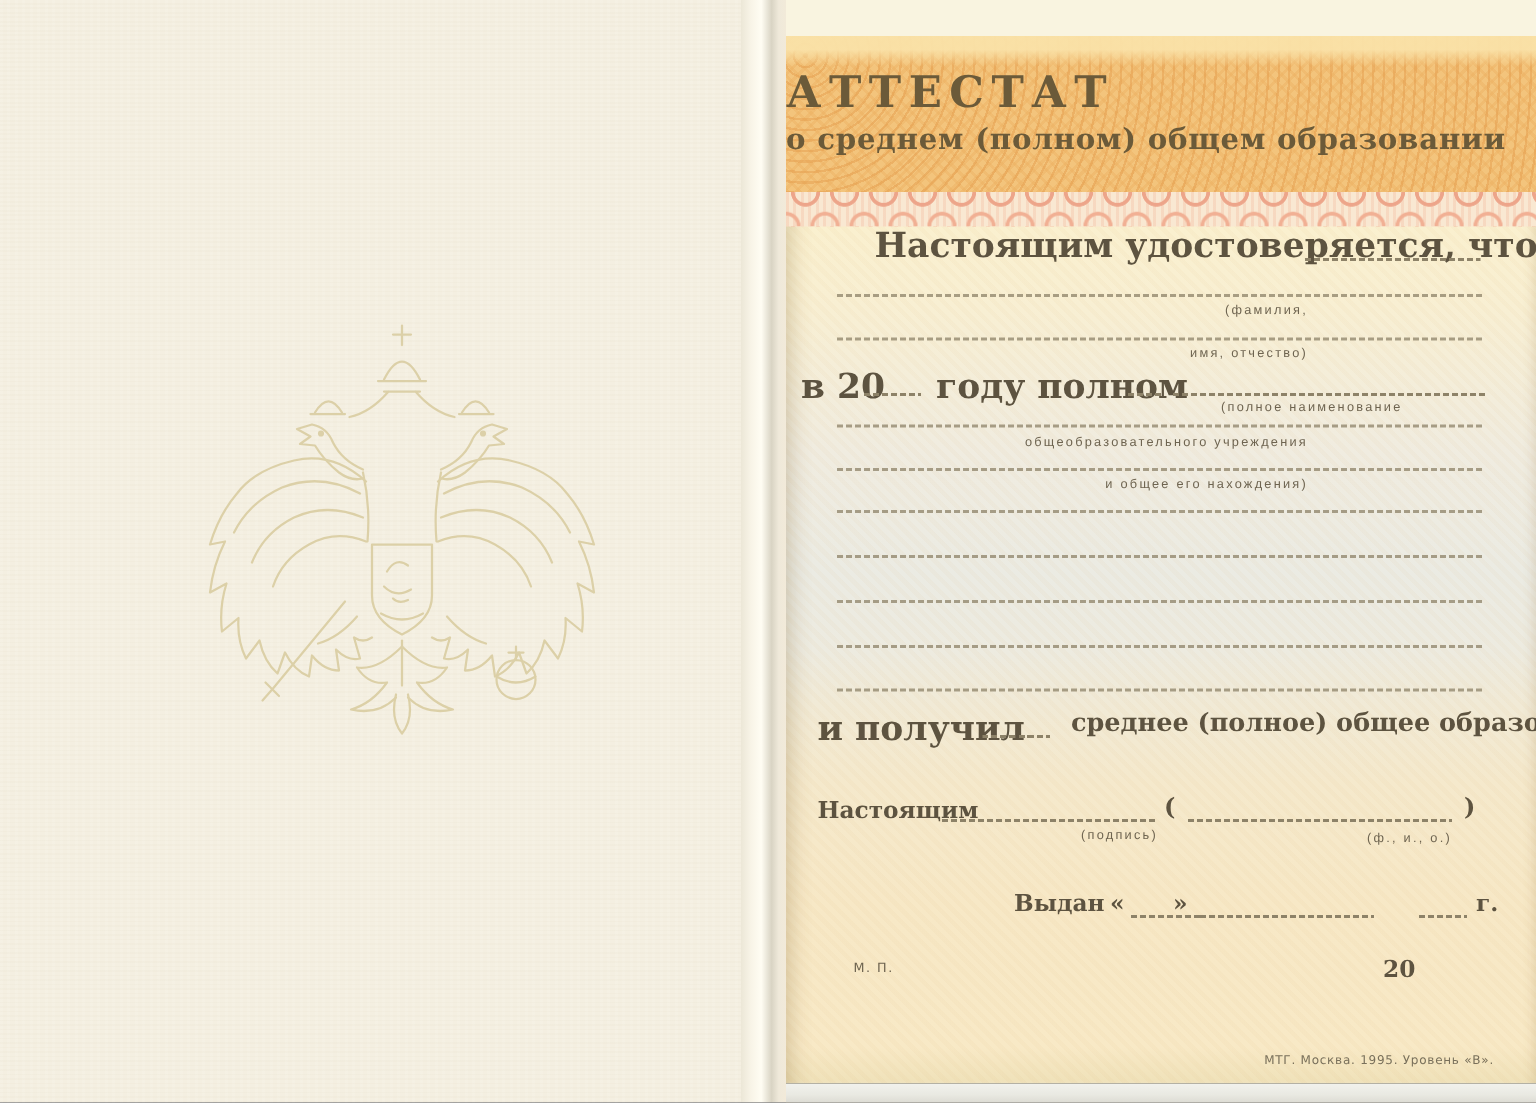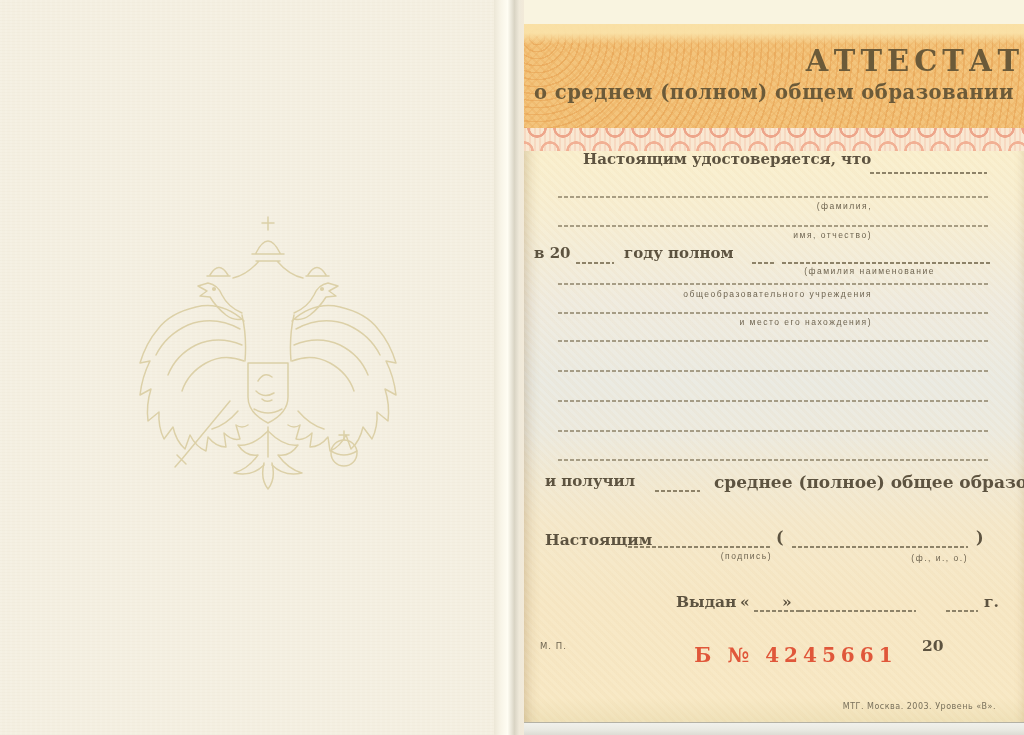--- a/index.html
+++ b/index.html
@@ -32,32 +32,32 @@
   .band-lace{position:absolute;left:0;top:128px;width:100%;height:23px;
     background-color:#f9e8d2;
     background-image:
       radial-gradient(circle at 50% 0px, rgba(0,0,0,0) 7px, #eda58a 7.5px, #eda58a 9.5px, rgba(0,0,0,0) 10px),
       radial-gradient(circle at 50% 100%, rgba(0,0,0,0) 7px, #f1b094 7.5px, #f1b094 9.5px, rgba(0,0,0,0) 10px),
       repeating-linear-gradient(90deg, rgba(240,170,140,.25) 0 2px, rgba(0,0,0,0) 2px 5px);
     background-size:26px 23px,26px 23px,auto;background-position:0 0,13px 0,0 0;}
   .bottom-edge{position:absolute;left:0;top:722px;width:100%;height:13px;
     background:linear-gradient(180deg,#b4b1a4 0 1px,#f1f1ec 1px,#e9e9e2 60%,#dddcd4 100%);}
   
-  .cert-title{position:absolute;left:0;top:44px;width:100%;text-align:right;
+  .cert-title{position:absolute;left:0;top:44px;width:100%;text-align:left;
     font-size:29px;font-weight:bold;letter-spacing:5px;color:#6b5a39;}
-  .cert-subtitle{position:absolute;left:0;top:81px;width:100%;text-align:center;
+  .cert-subtitle{position:absolute;left:0;top:81px;width:100%;text-align:left;
     font-size:19.5px;font-weight:bold;letter-spacing:.5px;color:#6b5a39;}
   
-  .t{position:absolute;font-weight:bold;font-size:15px;white-space:nowrap;}
+  .t{position:absolute;font-weight:bold;font-size:23px;white-space:nowrap;}
   .cap{position:absolute;font-family:Liberation Sans, sans-serif;
     font-size:8.5px;letter-spacing:1.5px;color:#6e6450;text-align:right;white-space:nowrap;}
   .rline,.dash{position:absolute;height:2px;
     background:repeating-linear-gradient(90deg,#8d8268 0 4px, rgba(0,0,0,0) 4px 6px);}
   .rline{opacity:.75;}
-  .small{font-size:8.5px;letter-spacing:1px;font-family:"DejaVu Sans","Liberation Sans",sans-serif;color:#6e6450;}
+  .small{font-size:8.5px;letter-spacing:1px;font-family:"DejaVu Sans","Liberation Sans",sans-serif;color:#6e6450;margin-left:29px;}
   .serial{position:absolute;left:142px;top:643px;width:260px;text-align:center;
     font-size:20px;font-weight:bold;color:#e0573a;white-space:nowrap;}
   .serial .sp{margin-right:16px;}
   .serial .num{letter-spacing:5px;}
   .printer{position:absolute;left:200px;top:702px;width:272px;text-align:right;
     font-family:"DejaVu Sans","Liberation Sans",sans-serif;font-size:8px;
     letter-spacing:.5px;color:#79705b;white-space:nowrap;}
 </style>
 </head>
 <body>
@@ -123,27 +123,27 @@
     <div class="cap" style="left:148px;top:201px;width:200px;">(фамилия,</div>
 
     <div class="rline" style="left:34px;top:225px;width:432px;"></div>
     <div class="cap" style="left:148px;top:230px;width:200px;">имя, отчество)</div>
 
     <div class="t" style="left:10px;top:244px;">в 20</div>
     <div class="dash" style="left:52px;top:262px;width:38px;"></div>
     <div class="t" style="left:100px;top:244px;">году полном</div>
     <div class="dash" style="left:228px;top:262px;width:22px;"></div>
     <div class="dash" style="left:258px;top:262px;width:208px;"></div>
-    <div class="cap" style="left:211px;top:266px;width:200px;">(фамилия наименование</div>
+    <div class="cap" style="left:211px;top:266px;width:200px;">(полное наименование</div>
 
     <div class="rline" style="left:34px;top:283px;width:432px;"></div>
     <div class="cap" style="left:148px;top:289px;width:200px;">общеобразовательного учреждения</div>
 
     <div class="rline" style="left:34px;top:312px;width:432px;"></div>
-    <div class="cap" style="left:148px;top:317px;width:200px;">и место его нахождения)</div>
+    <div class="cap" style="left:148px;top:317px;width:200px;">и общее его нахождения)</div>
 
     <div class="rline" style="left:34px;top:340px;width:432px;"></div>
     <div class="rline" style="left:34px;top:370px;width:432px;"></div>
     <div class="rline" style="left:34px;top:400px;width:432px;"></div>
     <div class="rline" style="left:34px;top:430px;width:432px;"></div>
     <div class="rline" style="left:34px;top:459px;width:432px;"></div>
 
     <div class="t" style="left:21px;top:472px;text-align:right;">и получил</div>
     <div class="dash" style="left:131px;top:490px;width:45px;"></div>
     <div class="t" style="left:190px;top:472px;font-size:17px;">среднее (полное) общее образование.</div>
@@ -159,21 +159,18 @@
     <div class="t" style="left:152px;top:592px;font-size:15.5px;">Выдан</div>
     <div class="t" style="left:216px;top:592px;font-size:15.5px;">«</div>
     <div class="dash" style="left:230px;top:610px;width:48px;"></div>
     <div class="t" style="left:258px;top:592px;font-size:15.5px;">»</div>
     <div class="dash" style="left:276px;top:610px;width:116px;"></div>
     <div class="t" style="left:398px;top:592px;font-size:15.5px;margin-top:44px;">20</div>
     <div class="dash" style="left:422px;top:610px;width:32px;"></div>
     <div class="t" style="left:460px;top:592px;font-size:15.5px;">г.</div>
 
     <div class="small" style="position:absolute;left:16px;top:641px;">М. П.</div>
-    <div class="serial">
-      <span class="sp">Б</span><span class="sp">№</span><span class="num">4245661</span>
-    </div>
 
-    <div class="printer">МТГ. Москва. 2003. Уровень «В».</div>
+    <div class="printer">МТГ. Москва. 1995. Уровень «В».</div>
 
     <div class="bottom-edge"></div>
   </div>
 </div>
 
 </body></html>

